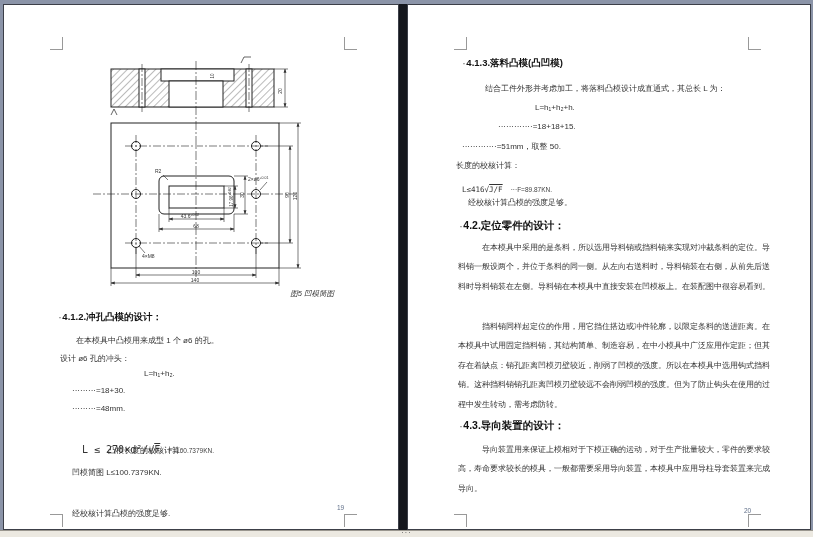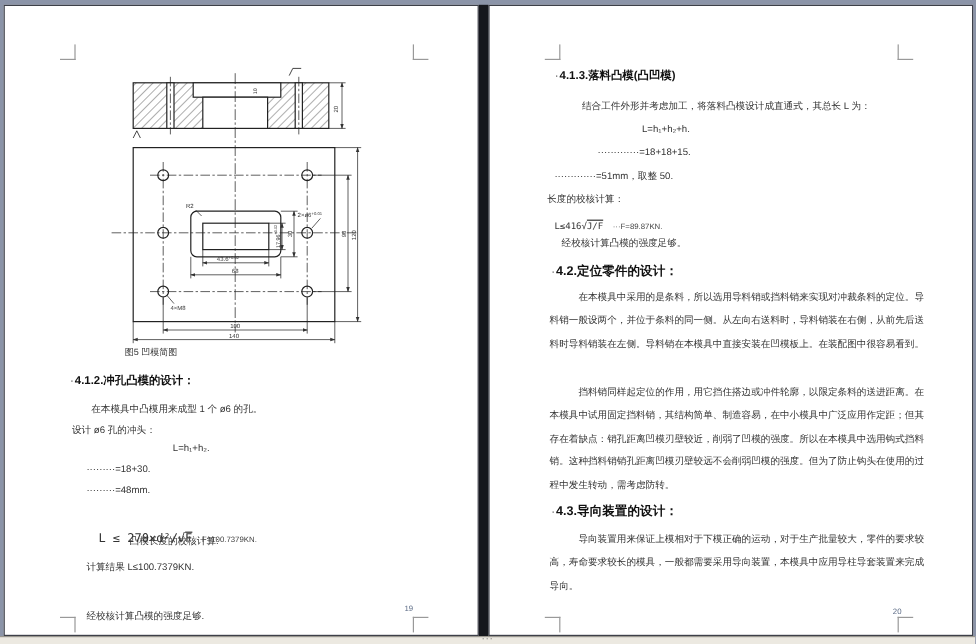--- a/index.html
+++ b/index.html
@@ -18,21 +18,21 @@
   .crop.br{border-left-width:1px;border-top-width:1px;}
   .pos{position:absolute;white-space:nowrap;}
   .h1{font-weight:bold;font-size:9.5px;color:#111;}
   .mark{font-size:7px;color:#555;margin-right:1px;}
   .body8{font-size:8px;color:#333;}
   .math{font-family:"DejaVu Sans Mono",monospace;font-size:10px;color:#333;}
   .math .rad{text-decoration:overline;}
   .mnote{font-size:6.5px;color:#444;margin-left:8px;}
   .para{position:absolute;width:312px;font-size:8px;color:#333;line-height:19.4px;
         text-align:justify;text-indent:24px;white-space:normal;}
-  .caption{position:absolute;font-size:7.5px;color:#333;text-align:left;}
+  .caption{position:absolute;font-size:7.5px;color:#333;text-align:right;font-style:italic;}
   .pagenum{position:absolute;font-size:6.5px;color:#5f6e88;}
   svg text{fill:#333;}
 </style>
 </head>
 <body>
 
 <div class="canvas">
 
   <div class="page page-left">
     <div class="crop tl" style="left:46px;top:32px;"></div>
@@ -145,21 +145,21 @@
 
     <div class="pos body8" style="left:72px;top:330px;">在本模具中凸模用来成型 1 个 ø6 的孔。</div>
     <div class="pos body8" style="left:56px;top:348px;">设计 ø6 孔的冲头：</div>
     <div class="pos body8" style="left:112px;top:364px;margin-left:28px;">L=h₁+h₂.</div>
     <div class="pos body8" style="left:68px;top:381px;">·········=18+30.</div>
     <div class="pos body8" style="left:68px;top:399px;">·········=48mm.</div>
     <div class="pos body8" style="left:68px;top:440px;margin-left:36px;">凸模长度的校核计算:</div>
     <div class="pos" style="left:78px;top:434px;">
       <span class="math"><span>L ≤ 270×d²/√</span><span class="rad">F</span></span><span class="mnote">F=100.7379KN.</span>
     </div>
-    <div class="pos body8" style="left:68px;top:462px;">计算结果 L≤100.7379KN.</div>
+    <div class="pos body8" style="left:68px;top:462px;">凹模简图 L≤100.7379KN.</div>
     <div class="pos body8" style="left:68px;top:503px;">经校核计算凸模的强度足够.</div>
 
     <div class="pagenum" style="left:333px;top:499px;">19</div>
   </div>
 
   <div class="page page-right">
     <div class="crop tl" style="left:46px;top:32px;"></div>
     <div class="crop tr" style="left:340px;top:32px;"></div>
     <div class="crop bl" style="left:46px;top:509px;"></div>
     <div class="crop br" style="left:340px;top:509px;"></div>

